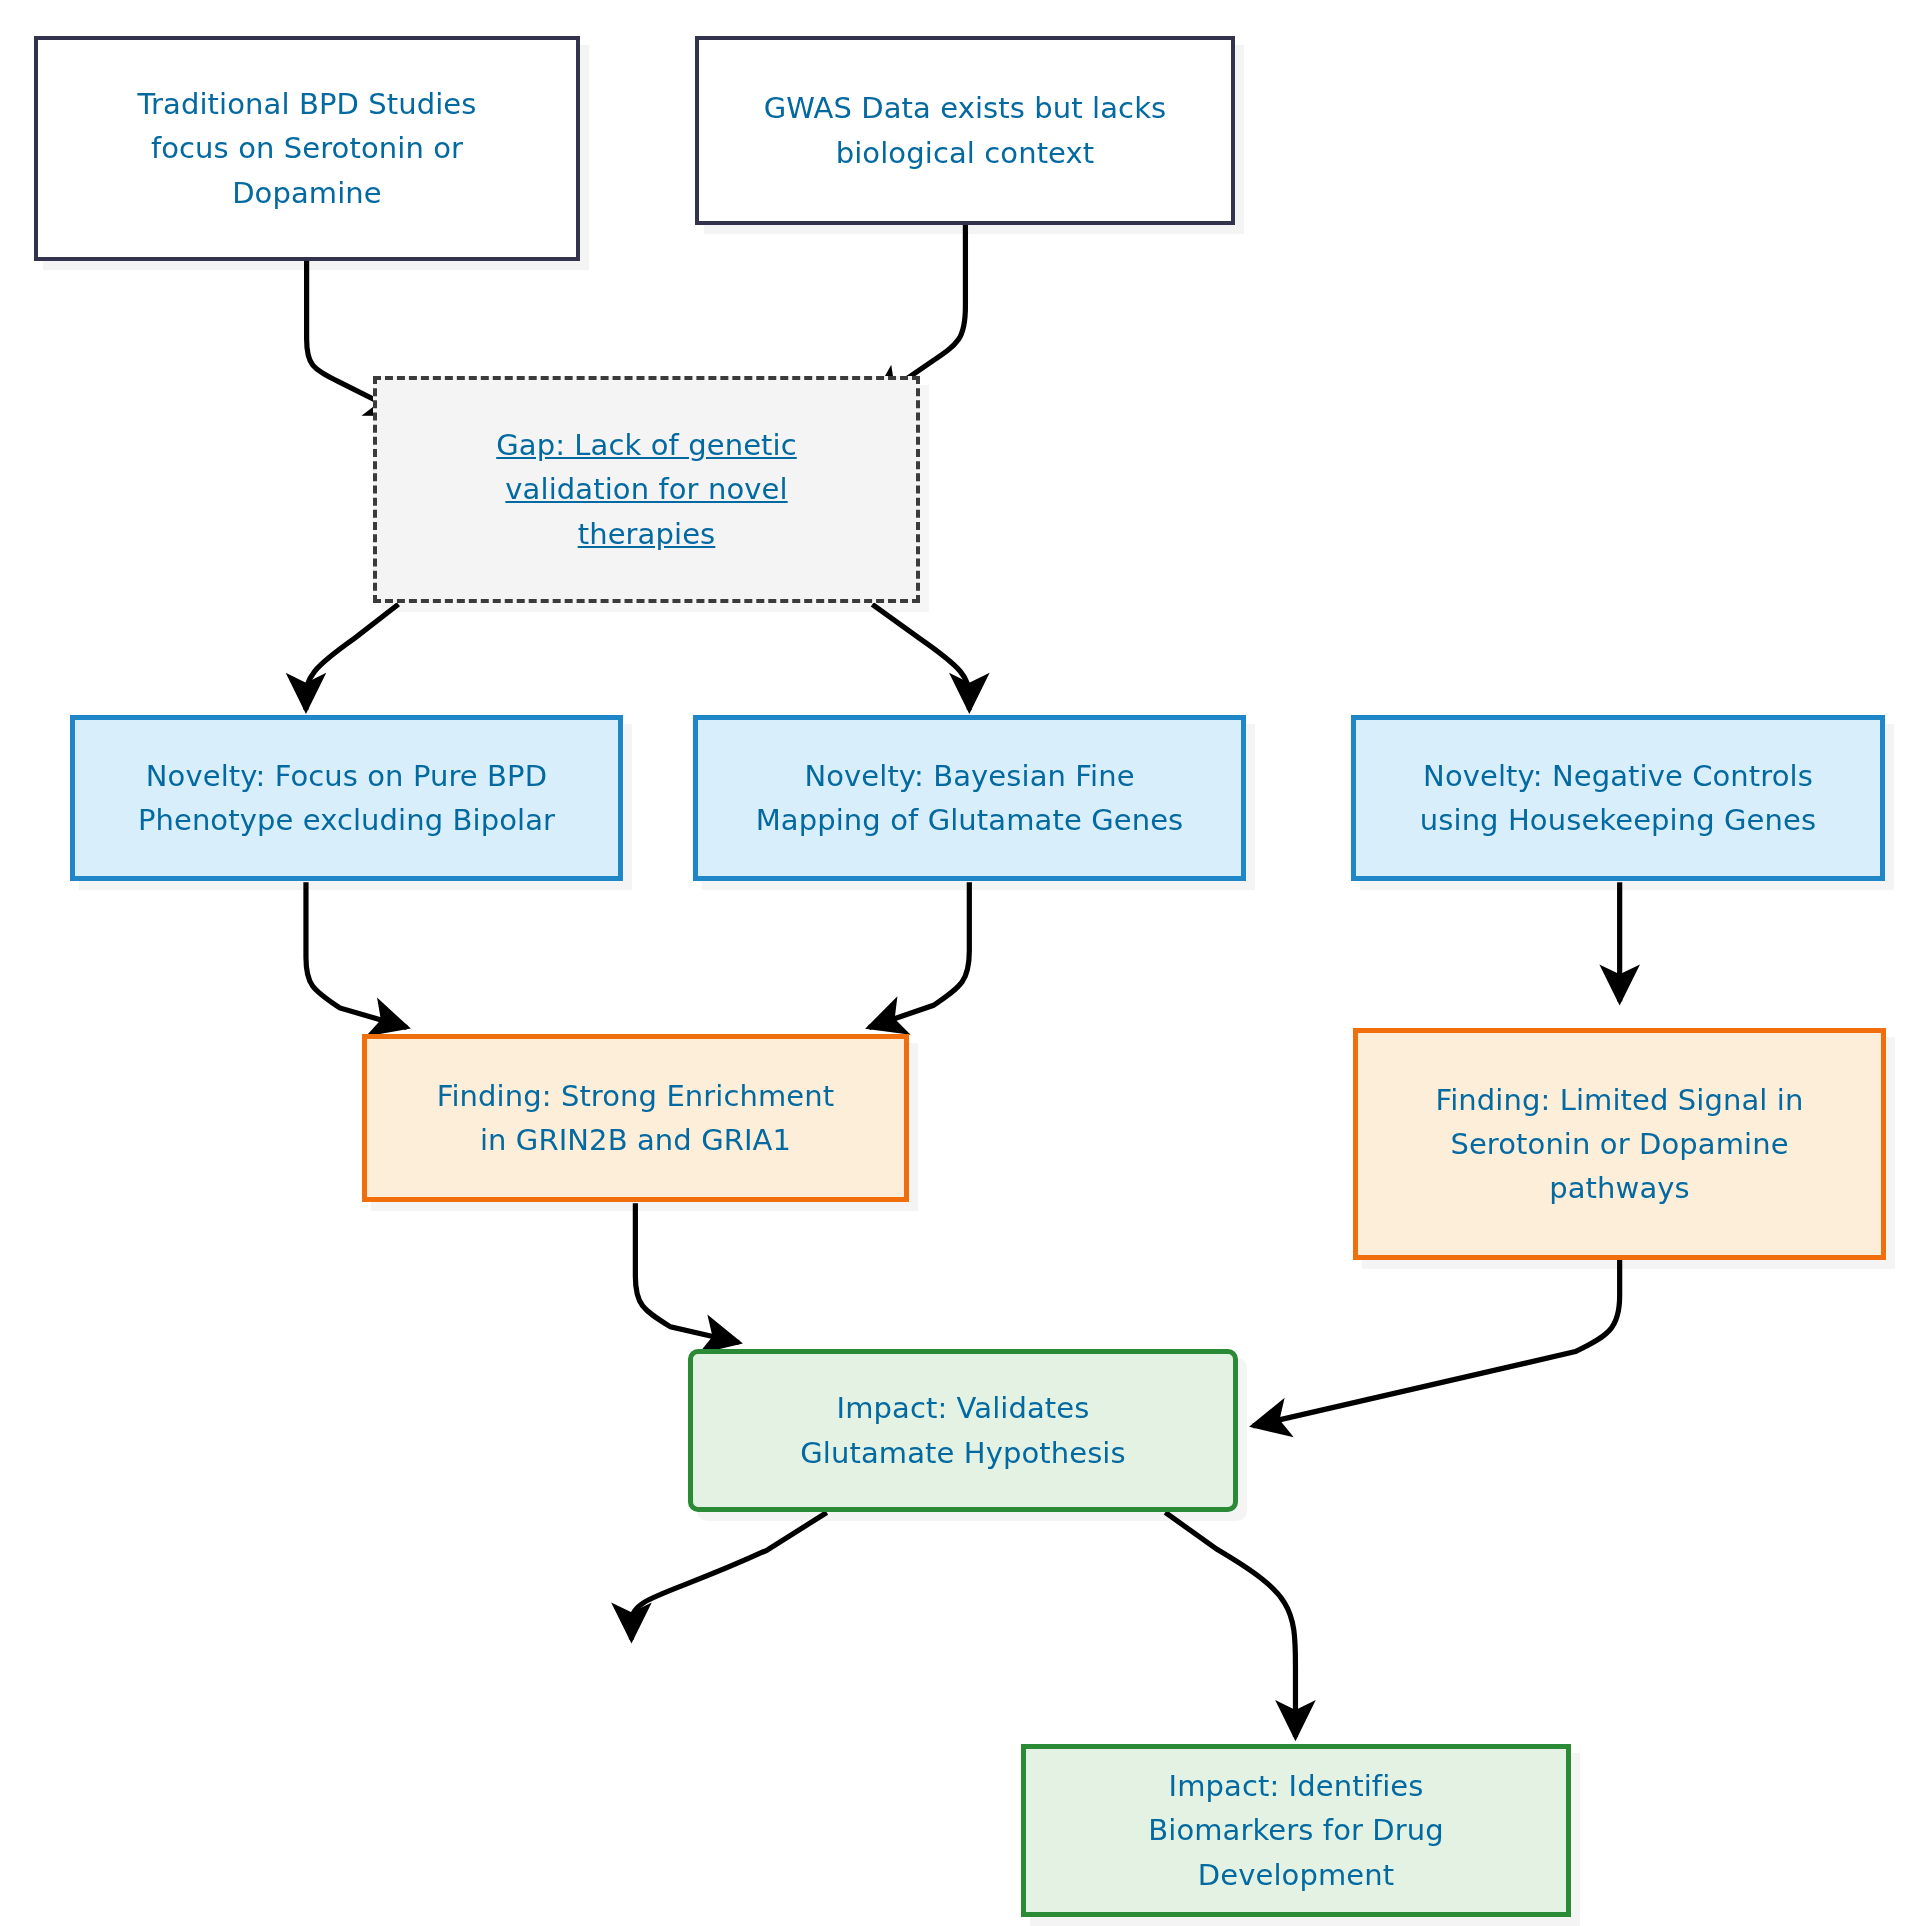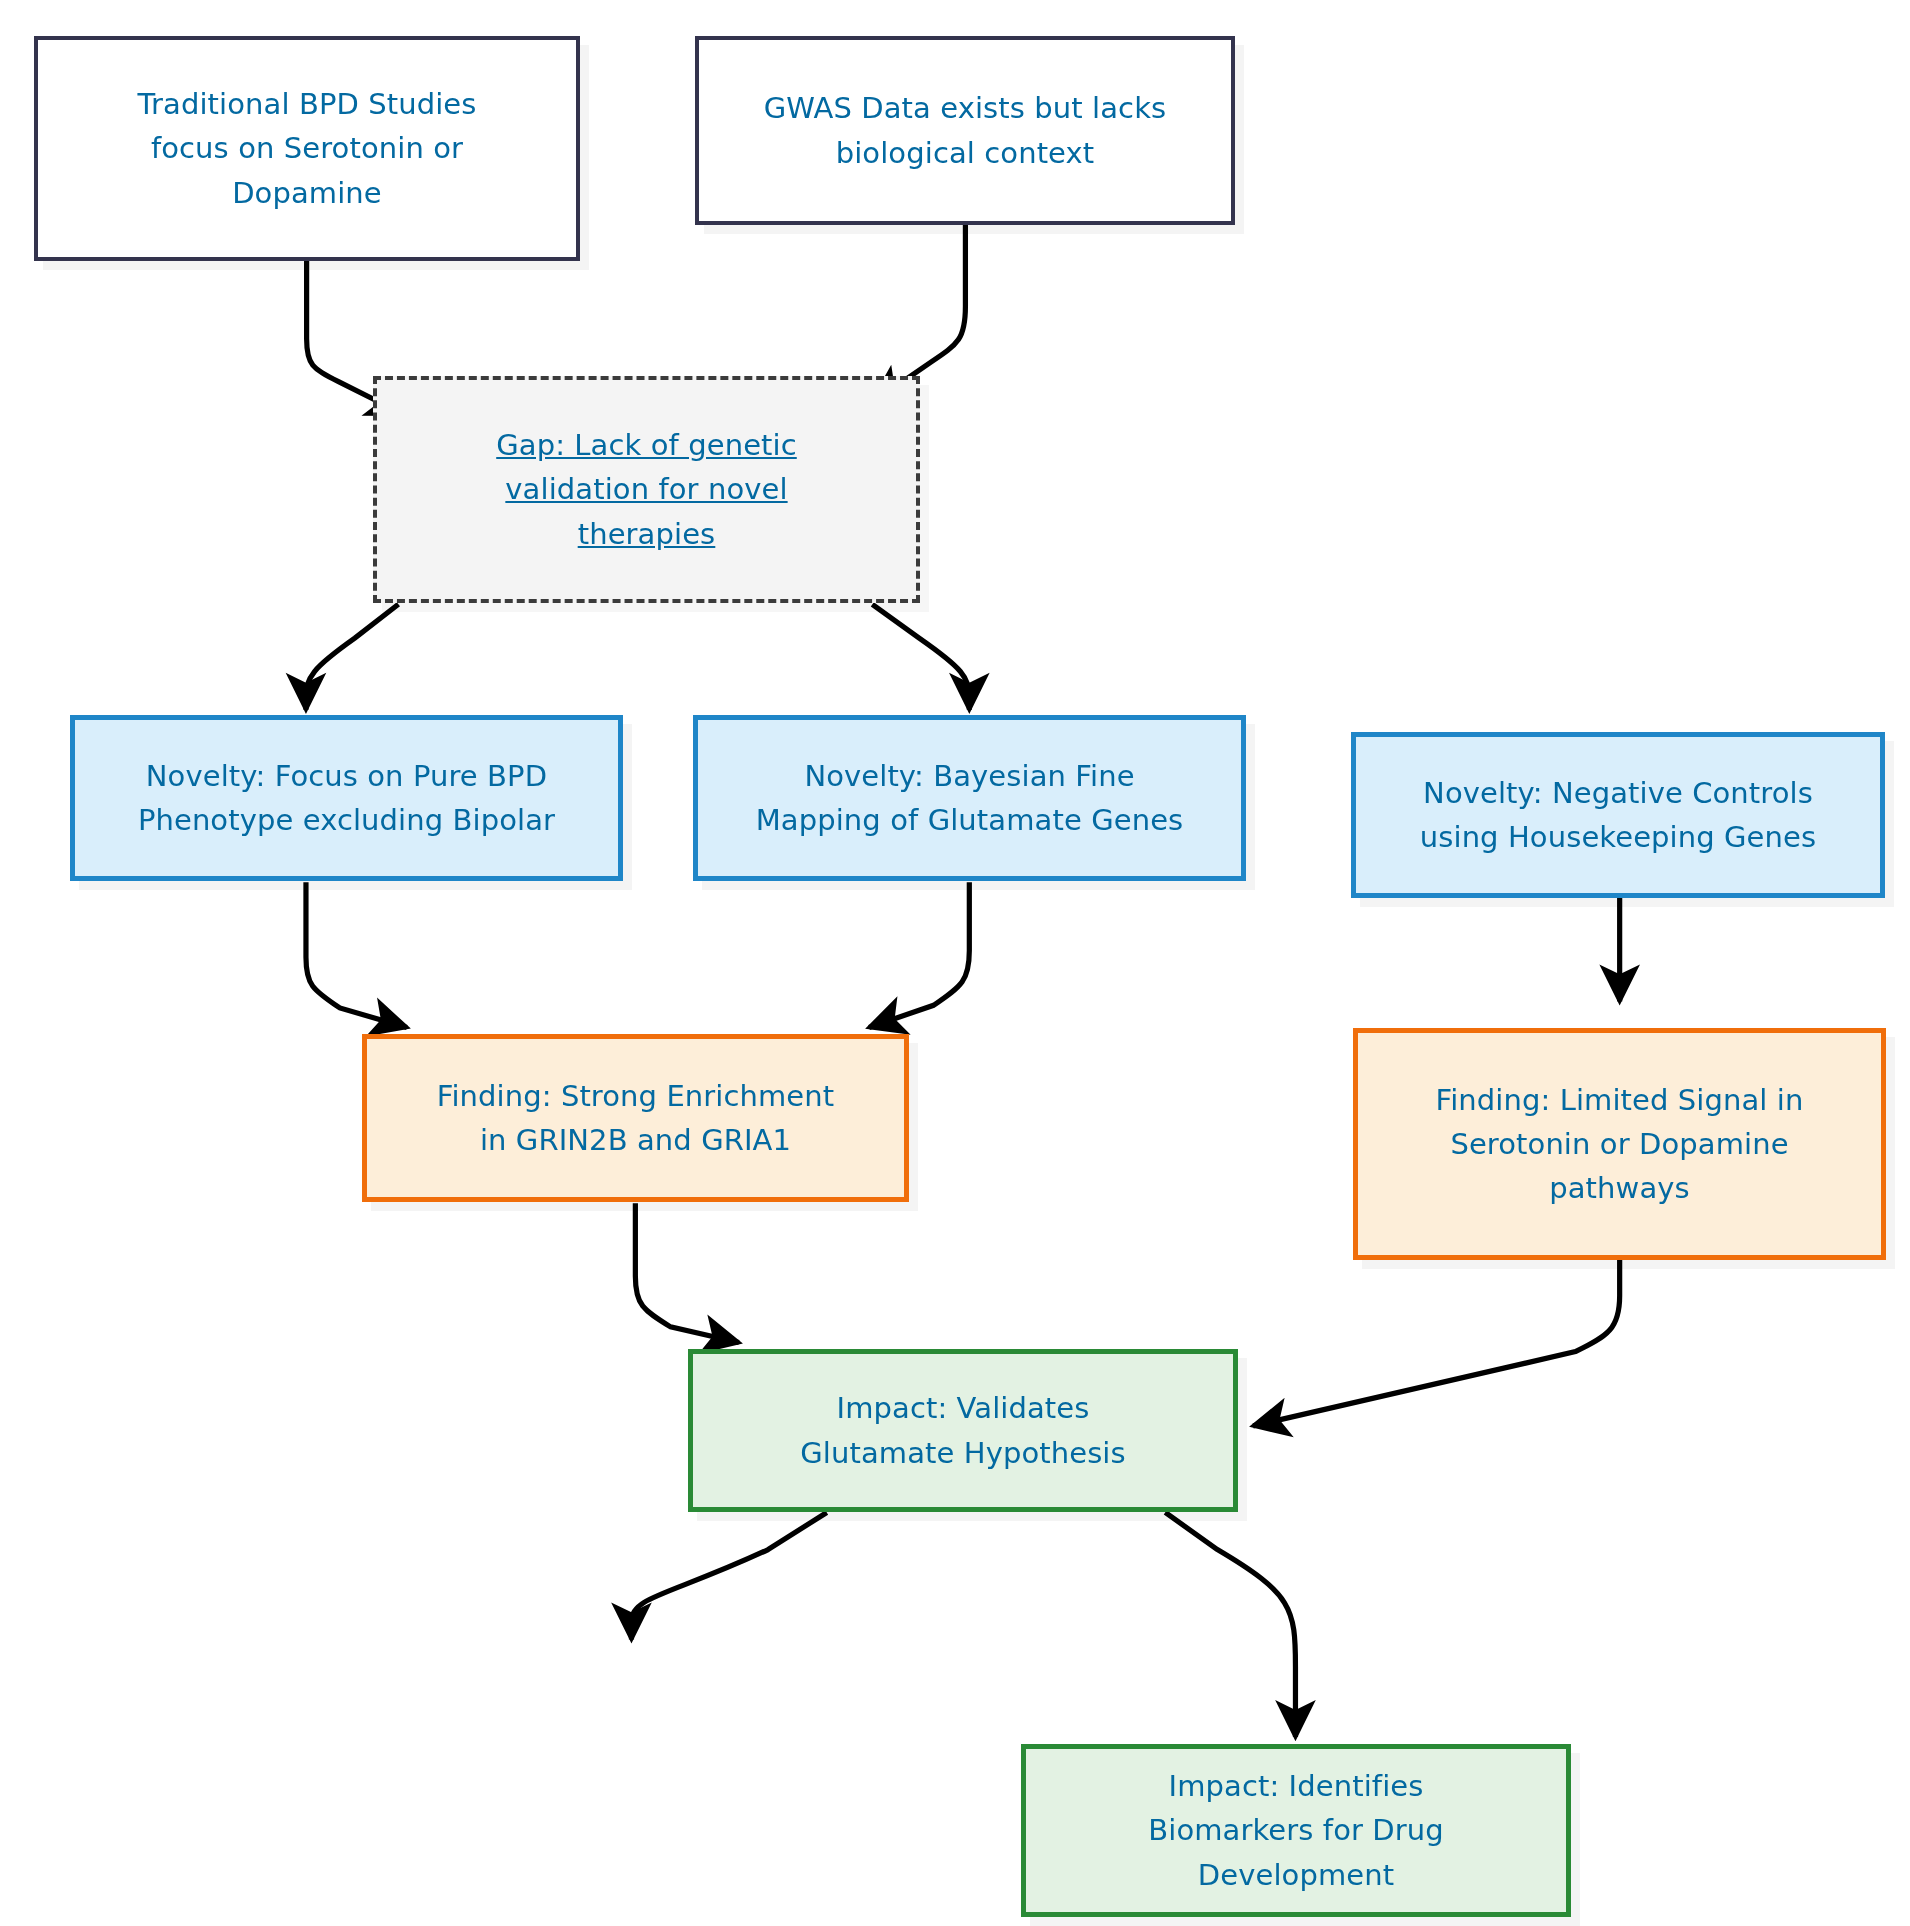--- a/index.html
+++ b/index.html
@@ -118,37 +118,37 @@
   <div class="node novelty" style="left:27px; top:715px; width:553px; height:166px;margin-left:43px;">
     <span class="label">Novelty: Focus on Pure BPD
 Phenotype excluding Bipolar</span>
   </div>
 
   <div class="node novelty" style="left:693px; top:715px; width:553px; height:166px;">
     <span class="label">Novelty: Bayesian Fine
 Mapping of Glutamate Genes</span>
   </div>
 
-  <div class="node novelty" style="left:1351px; top:732px; width:534px; height:166px;">
+  <div class="node novelty" style="left:1351px; top:715px; width:534px; height:166px;">
     <span class="label">Novelty: Negative Controls
 using Housekeeping Genes</span>
   </div>
 
   <div class="node finding" style="left:362px; top:1034px; width:547px; height:168px;">
     <span class="label">Finding: Strong Enrichment
 in GRIN2B and GRIA1</span>
   </div>
 
   <div class="node finding" style="left:1353px; top:1008px; width:533px; height:232px;margin-top:20px;">
     <span class="label">Finding: Limited Signal in
 Serotonin or Dopamine
 pathways</span>
   </div>
 
-  <div class="node impact" style="left:688px; top:1349px; width:550px; height:163px;">
+  <div class="node impact" style="left:688px; top:1349px; width:550px; height:163px;border-radius:10px;">
     <span class="label">Impact: Validates
 Glutamate Hypothesis</span>
   </div>
 
 
   <div class="node impact" style="left:1021px; top:1744px; width:550px; height:173px;align-items:center;">
     <span class="label">Impact: Identifies
 Biomarkers for Drug
 Development</span>
   </div>

